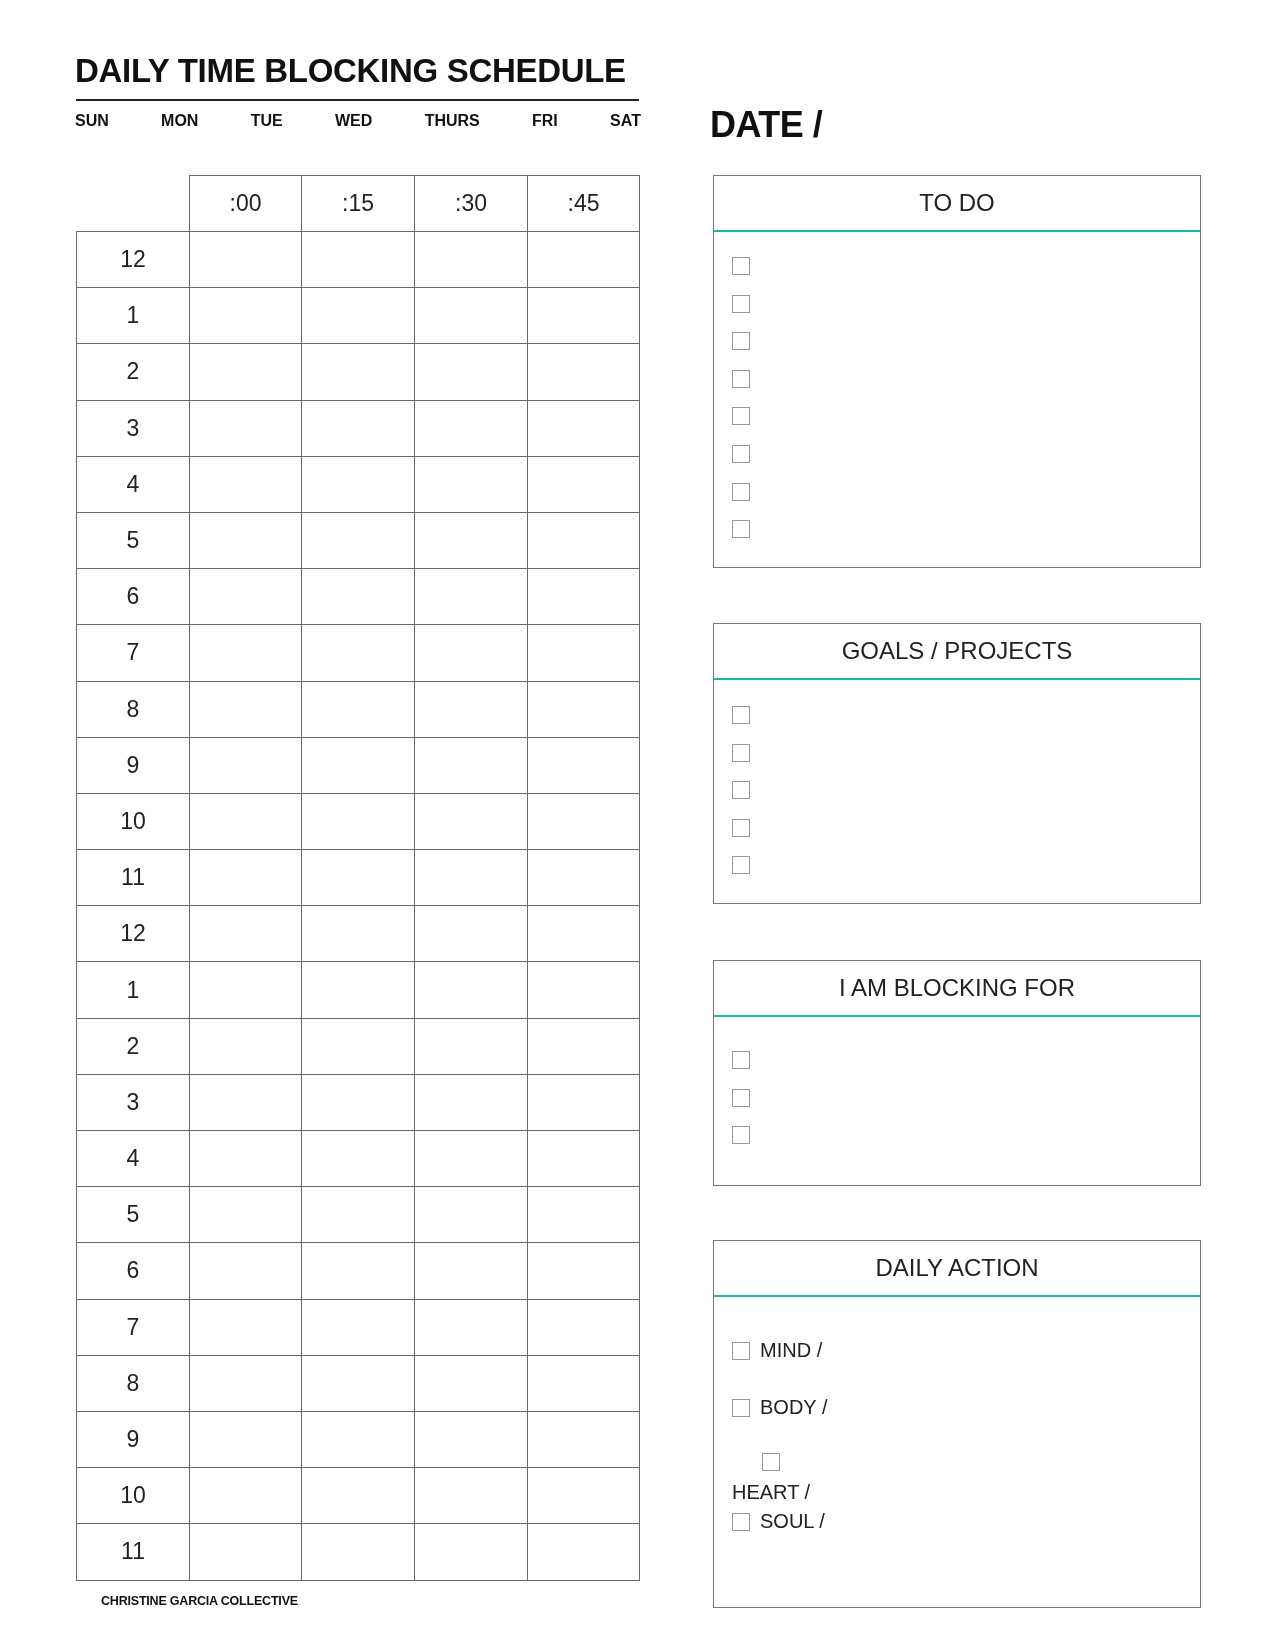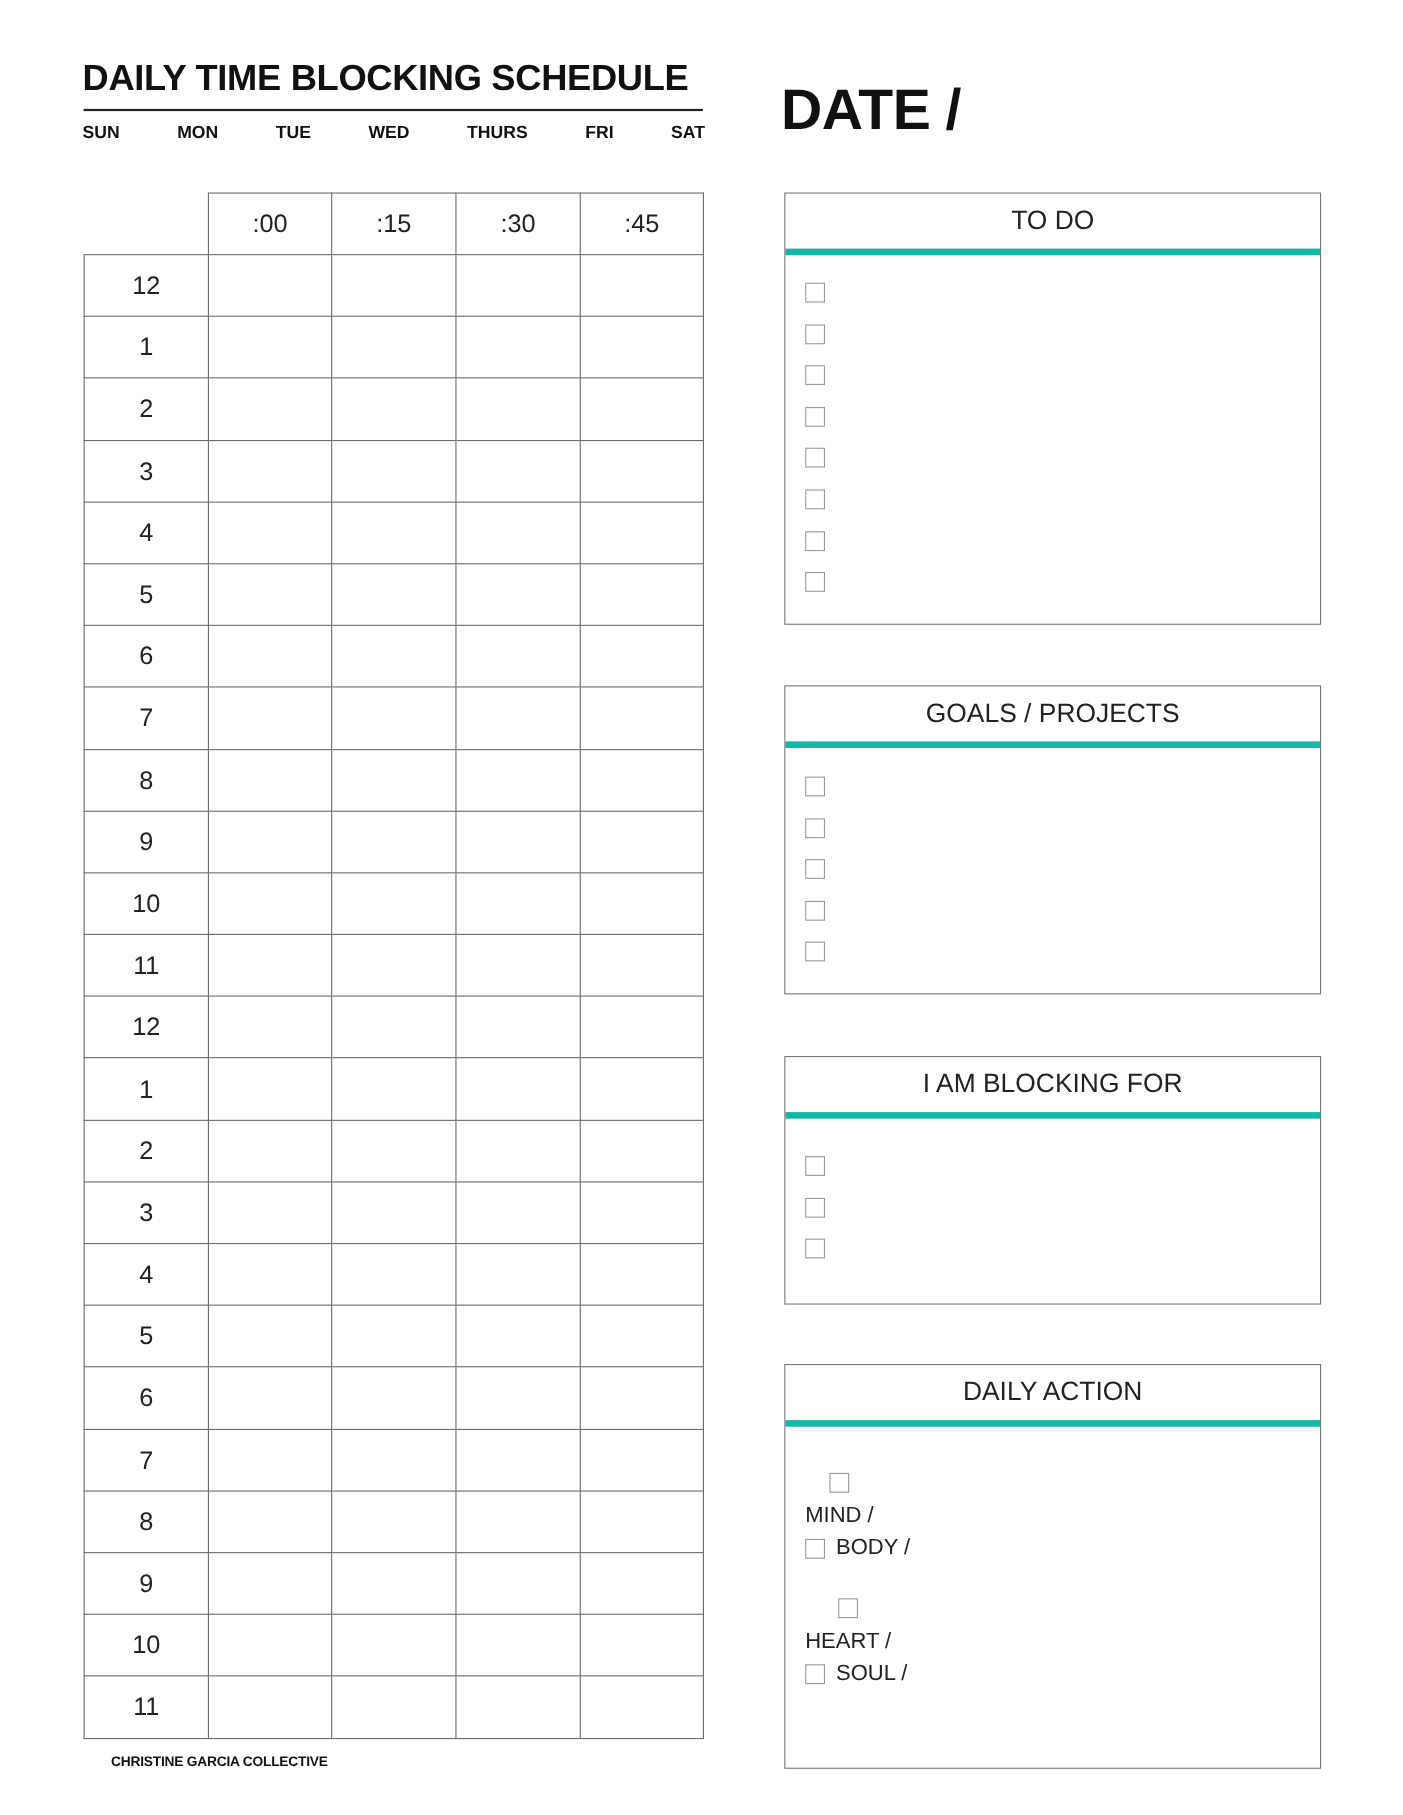--- a/index.html
+++ b/index.html
@@ -1,29 +1,29 @@
 <!DOCTYPE html>
 <html><head>
 <meta charset="utf-8">
 <style>
   html, body { margin:0; padding:0; background:#fff; }
   body { width:1275px; height:1650px; position:relative; overflow:hidden; color:#111; font-family:"Liberation Sans", sans-serif; }
   .abs { position:absolute; }
   .title { left:75px; top:52px; font-size:33px; font-weight:bold; letter-spacing:-0.3px; white-space:nowrap; }
   .title-rule { left:76px; top:99px; width:563px; height:2px; background:#222; }
   .days { left:75px; top:112px; width:566px; display:flex; justify-content:space-between; font-size:16px; font-weight:bold; }
-  .date { left:710px; top:70px; font-size:52px; font-weight:bold; letter-spacing:-0.5px; white-space:nowrap; }
+  .date { left:710px; top:104px; font-size:36px; font-weight:bold; letter-spacing:-0.5px; white-space:nowrap; }
   .grid { left:76px; top:175px; width:563px; }
   .grid table { border-collapse:collapse; width:563px; table-layout:fixed; }
   .grid td { border:1px solid #6b6b6b; padding:0; text-align:center; font-size:23px; color:#222; }
   .grid tr.hdr td { height:55px; font-size:23px; }
   .grid tr.hdr td.corner { border-top:none; border-left:none; }
   .grid tr.row td { height:55.2px; }
   .panel { position:absolute; border:1px solid #777; box-sizing:border-box; left:713px; width:488px; }
-  .panel .ph { height:56px; border-bottom:6px solid #14b8a6; box-sizing:border-box; display:flex; align-items:center; justify-content:center; font-size:24px; color:#222; }
+  .panel .ph { height:56px; border-bottom:2px solid #14b8a6; box-sizing:border-box; display:flex; align-items:center; justify-content:center; font-size:24px; color:#222; }
   .chk { width:18px; height:18px; border:1.5px solid #999; box-sizing:border-box; display:inline-block; }
   .clist { position:absolute; left:18px; }
   .citem { position:absolute; left:0; display:flex; align-items:center; gap:10px; font-size:20px; color:#222; white-space:nowrap; }
   .footer { left:77px; top:1594px; font-size:12.5px; font-weight:bold; letter-spacing:-0.2px; white-space:nowrap;margin-left:24px; }
 </style>
 </head>
 <body>
 
 <div class="abs title">DAILY TIME BLOCKING SCHEDULE</div>
 <div class="abs title-rule"></div>
@@ -289,21 +289,21 @@
       </div>
       <div class="citem" style="top: 109.2px;">
         <span class="chk"></span>
       </div>
     </div>
 </div>
 
 <div class="panel" style="top:1240px;height:368px;">
   <div class="ph">DAILY ACTION</div>
   <div class="clist">
-    <div class="citem" style="top:42px;flex-direction:column;">
+    <div class="citem" style="top:42px;">
         <span class="chk"></span>
         <span>MIND /</span>
       </div>
     <div class="citem" style="top:99px;">
         <span class="chk"></span>
         <span>BODY /</span>
       </div>
     <div class="citem" style="top:156px;flex-direction:column;">
         <span class="chk"></span>
         <span>HEART /</span>

